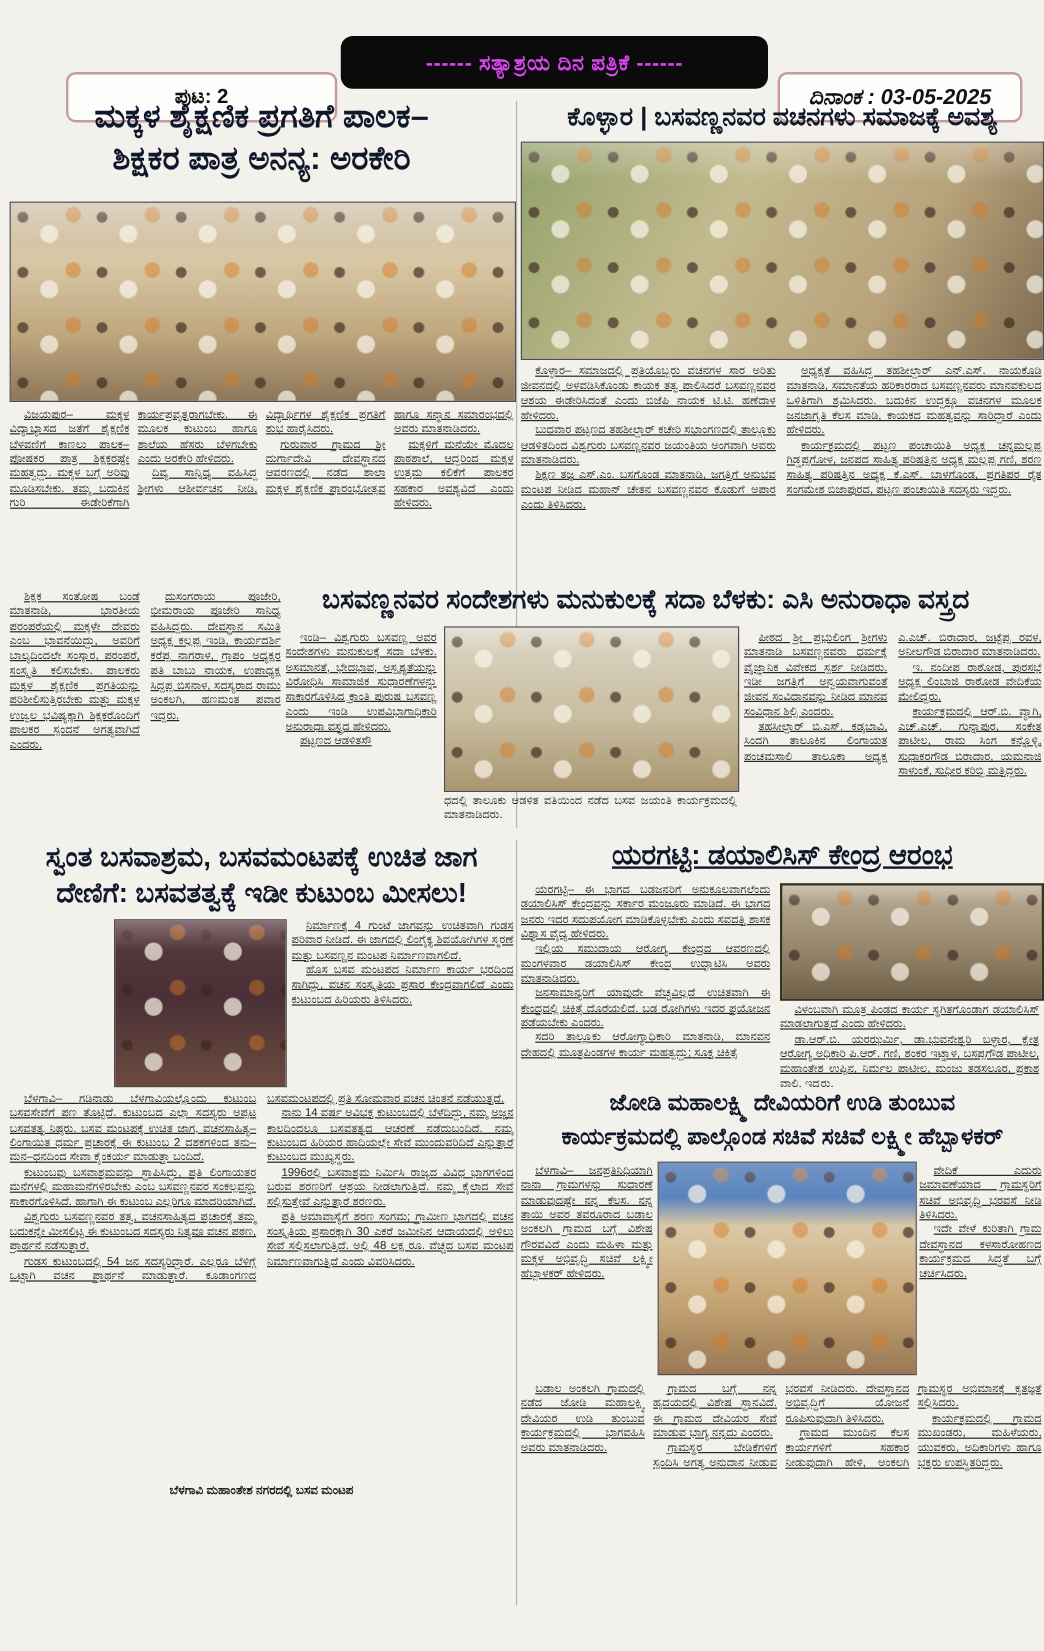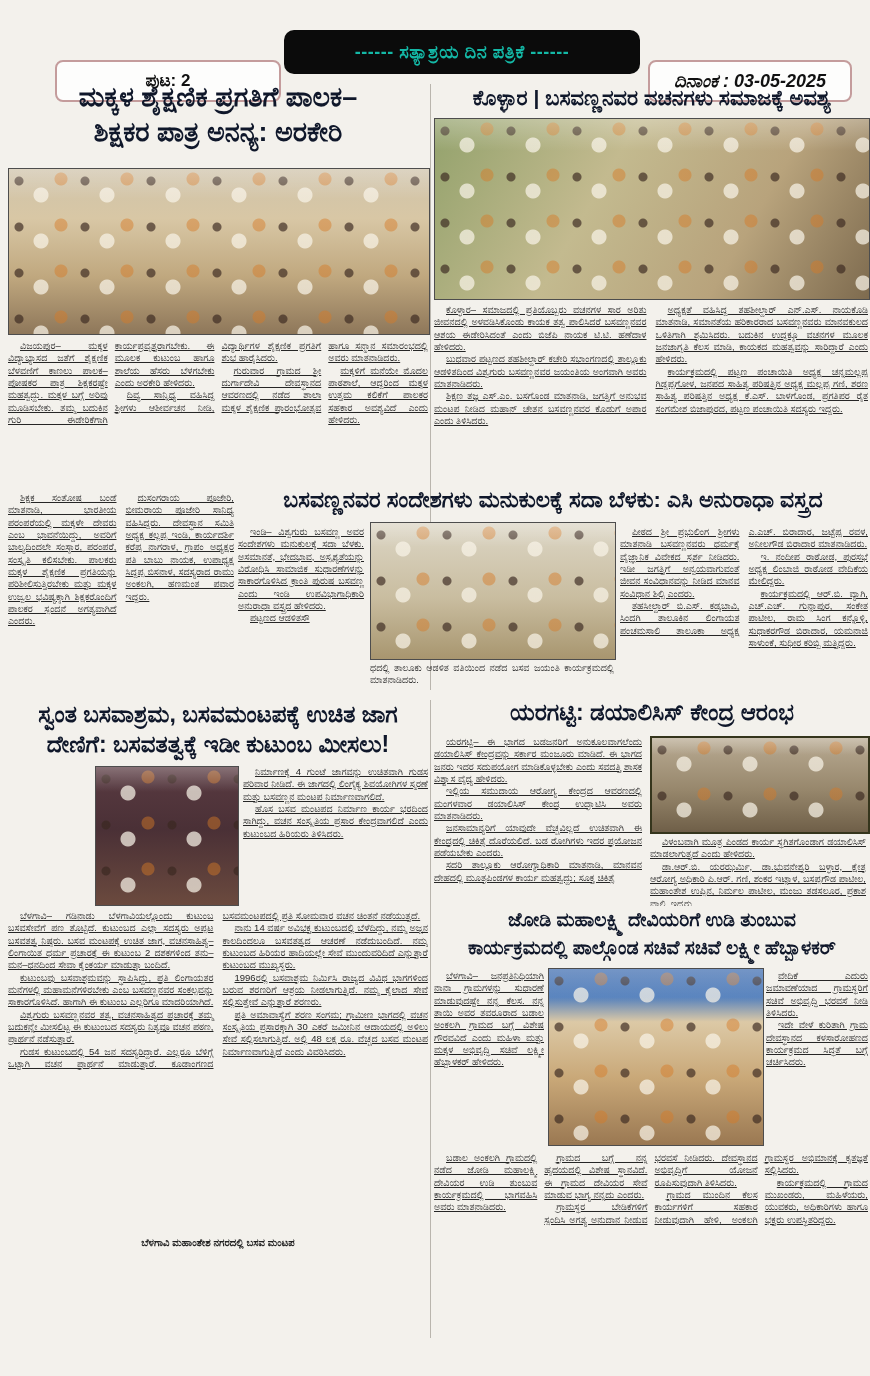--- a/index.html
+++ b/index.html
@@ -3,21 +3,21 @@
 <meta charset="utf-8">
 <style>
   html,body{margin:0;padding:0;background:#e8e6e1;}
   .page{position:relative;width:870px;height:1376px;background:#f3f1ec;
         font-family:"Liberation Sans","DejaVu Sans",sans-serif;color:#1c1c1c;overflow:hidden;}
   .abs{position:absolute;}
   
   .hdr-box{display:flex;align-items:center;justify-content:center;background:#fdfdfc;
            border:2px solid #c49c9c;border-radius:8px;font-weight:700;font-size:17px;color:#111;margin-top:27px;}
   .hdr-center{display:flex;align-items:center;justify-content:center;background:#0b0b0b;
-              border-radius:10px;color:#14b8a6;font-weight:700;font-size:18px;letter-spacing:.5px;}
+              border-radius:10px;color:#d946ef;font-weight:700;font-size:18px;letter-spacing:.5px;}
   .hdr-date{font-style:italic;font-size:18px;font-weight:800;}
   
   .headline{font-weight:800;text-align:center;color:#0f172a;line-height:1.3;}
   .hl-xl{font-size:27px;}
   .hl-l{font-size:21px;}
   .hl-m{font-size:22px;}
   .hl-bl{font-size:23px;}
   .hl-u{font-size:19px;line-height:1.45;}
   
   .body-txt{font-size:9.5px;line-height:1.3;text-align:justify;overflow:hidden;color:#262626;text-decoration:underline;}
@@ -83,21 +83,21 @@
   </div>
   <div class="photo ph-kollara" style="left:434px;top:118px;width:434px;height:180px;"></div>
   <div class="abs body-txt cols-2" style="left:434px;top:304px;width:434px;height:178px;">
     <p>ಕೊಳ್ಳಾರ– ಸಮಾಜದಲ್ಲಿ ಪ್ರತಿಯೊಬ್ಬರು ವಚನಗಳ ಸಾರ ಅರಿತು ಜೀವನದಲ್ಲಿ ಅಳವಡಿಸಿಕೊಂಡು ಕಾಯಕ ತತ್ವ ಪಾಲಿಸಿದರೆ ಬಸವಣ್ಣನವರ ಆಶಯ ಈಡೇರಿಸಿದಂತೆ ಎಂದು ಬಿಜೆಪಿ ನಾಯಕ ಟಿ.ಟಿ. ಹಣೆದಾಳ ಹೇಳಿದರು.</p>
     <p>ಬುಧವಾರ ಪಟ್ಟಣದ ತಹಶೀಲ್ದಾರ್ ಕಚೇರಿ ಸಭಾಂಗಣದಲ್ಲಿ ತಾಲ್ಲೂಕು ಆಡಳಿತದಿಂದ ವಿಶ್ವಗುರು ಬಸವಣ್ಣನವರ ಜಯಂತಿಯ ಅಂಗವಾಗಿ ಅವರು ಮಾತನಾಡಿದರು.</p>
     <p>ಶಿಕ್ಷಣ ತಜ್ಞ ಎಸ್.ಎಂ. ಬಸಗೊಂಡ ಮಾತನಾಡಿ, ಜಗತ್ತಿಗೆ ಅನುಭವ ಮಂಟಪ ನೀಡಿದ ಮಹಾನ್ ಚೇತನ ಬಸವಣ್ಣನವರ ಕೊಡುಗೆ ಅಪಾರ ಎಂದು ತಿಳಿಸಿದರು.</p>
     <p>ಅಧ್ಯಕ್ಷತೆ ವಹಿಸಿದ್ದ ತಹಶೀಲ್ದಾರ್ ಎನ್.ಎಸ್. ನಾಯಕೊಡಿ ಮಾತನಾಡಿ, ಸಮಾನತೆಯ ಹರಿಕಾರರಾದ ಬಸವಣ್ಣನವರು ಮಾನವಕುಲದ ಒಳಿತಿಗಾಗಿ ಶ್ರಮಿಸಿದರು. ಬದುಕಿನ ಉದ್ದಕ್ಕೂ ವಚನಗಳ ಮೂಲಕ ಜನಜಾಗೃತಿ ಕೆಲಸ ಮಾಡಿ, ಕಾಯಕದ ಮಹತ್ವವನ್ನು ಸಾರಿದ್ದಾರೆ ಎಂದು ಹೇಳಿದರು.</p>
     <p>ಕಾರ್ಯಕ್ರಮದಲ್ಲಿ ಪಟ್ಟಣ ಪಂಚಾಯಿತಿ ಅಧ್ಯಕ್ಷ ಚನ್ನಮಲ್ಲಪ್ಪ ಗಿಡ್ಡಪ್ಪಗೋಳ, ಜನಪದ ಸಾಹಿತ್ಯ ಪರಿಷತ್ತಿನ ಅಧ್ಯಕ್ಷ ಮಲ್ಲಪ್ಪ ಗಣಿ, ಶರಣ ಸಾಹಿತ್ಯ ಪರಿಷತ್ತಿನ ಅಧ್ಯಕ್ಷ ಕೆ.ಎಸ್. ಬಾಳಗೊಂಡ, ಪ್ರಗತಿಪರ ರೈತ ಸಂಗಮೇಶ ಬಿಜಾಪುರದ, ಪಟ್ಟಣ ಪಂಚಾಯಿತಿ ಸದಸ್ಯರು ಇದ್ದರು.</p>
   </div>
 
-  <div class="abs headline hl-m" style="left:238px;top:486px;width:630px;">
+  <div class="abs headline hl-m" style="left:223px;top:486px;width:630px;">
     <div>ಬಸವಣ್ಣನವರ ಸಂದೇಶಗಳು ಮನುಕುಲಕ್ಕೆ ಸದಾ ಬೆಳಕು: ಎಸಿ ಅನುರಾಧಾ ವಸ್ತ್ರದ</div>
   </div>
   <div class="abs body-txt" style="left:238px;top:526px;width:126px;height:168px;">
     <p>ಇಂಡಿ– ವಿಶ್ವಗುರು ಬಸವಣ್ಣ ಅವರ ಸಂದೇಶಗಳು ಮನುಕುಲಕ್ಕೆ ಸದಾ ಬೆಳಕು. ಅಸಮಾನತೆ, ಭೇದಭಾವ, ಅಸ್ಪೃಶ್ಯತೆಯನ್ನು ವಿರೋಧಿಸಿ ಸಾಮಾಜಿಕ ಸುಧಾರಣೆಗಳನ್ನು ಸಾಕಾರಗೊಳಿಸಿದ ಕ್ರಾಂತಿ ಪುರುಷ ಬಸವಣ್ಣ ಎಂದು ಇಂಡಿ ಉಪವಿಭಾಗಾಧಿಕಾರಿ ಅನುರಾಧಾ ವಸ್ತ್ರದ ಹೇಳಿದರು.</p>
     <p>ಪಟ್ಟಣದ ಆಡಳಿತಸೌ</p>
   </div>
   <div class="photo ph-indi" style="left:370px;top:522px;width:244px;height:136px;"></div>
   <div class="abs caption" style="left:370px;top:662px;width:244px;height:32px;">
     <span>ಧದಲ್ಲಿ ತಾಲೂಕು ಆಡಳಿತ ವತಿಯಿಂದ ನಡೆದ ಬಸವ ಜಯಂತಿ ಕಾರ್ಯಕ್ರಮದಲ್ಲಿ ಮಾತನಾಡಿದರು.</span>
   </div>
@@ -123,21 +123,21 @@
     <p>ವಿಶ್ವಗುರು ಬಸವಣ್ಣನವರ ತತ್ವ, ವಚನಸಾಹಿತ್ಯದ ಪ್ರಚಾರಕ್ಕೆ ತಮ್ಮ ಬದುಕನ್ನೇ ಮೀಸಲಿಟ್ಟ ಈ ಕುಟುಂಬದ ಸದಸ್ಯರು ನಿತ್ಯವೂ ವಚನ ಪಠಣ, ಪ್ರಾರ್ಥನೆ ನಡೆಸುತ್ತಾರೆ.</p>
     <p>ಗುಡಸ ಕುಟುಂಬದಲ್ಲಿ 54 ಜನ ಸದಸ್ಯರಿದ್ದಾರೆ. ಎಲ್ಲರೂ ಬೆಳಿಗ್ಗೆ ಒಟ್ಟಾಗಿ ವಚನ ಪ್ರಾರ್ಥನೆ ಮಾಡುತ್ತಾರೆ. ಕೂಡಾಂಗಣದ ಬಸವಮಂಟಪದಲ್ಲಿ ಪ್ರತಿ ಸೋಮವಾರ ವಚನ ಚಿಂತನೆ ನಡೆಯುತ್ತದೆ.</p>
     <p>ನಾನು 14 ವರ್ಷ ಅವಿಭಕ್ತ ಕುಟುಂಬದಲ್ಲಿ ಬೆಳೆದಿದ್ದು, ನಮ್ಮ ಅಜ್ಜನ ಕಾಲದಿಂದಲೂ ಬಸವತತ್ವದ ಆಚರಣೆ ನಡೆದುಬಂದಿದೆ. ನಮ್ಮ ಕುಟುಂಬದ ಹಿರಿಯರ ಹಾದಿಯಲ್ಲೇ ಸೇವೆ ಮುಂದುವರಿದಿದೆ ಎನ್ನುತ್ತಾರೆ ಕುಟುಂಬದ ಮುಖ್ಯಸ್ಥರು.</p>
     <p>1996ರಲ್ಲಿ ಬಸವಾಶ್ರಮ ನಿರ್ಮಿಸಿ ರಾಜ್ಯದ ವಿವಿಧ ಭಾಗಗಳಿಂದ ಬರುವ ಶರಣರಿಗೆ ಆಶ್ರಯ ನೀಡಲಾಗುತ್ತಿದೆ. ನಮ್ಮ ಕೈಲಾದ ಸೇವೆ ಸಲ್ಲಿಸುತ್ತೇವೆ ಎನ್ನುತ್ತಾರೆ ಶರಣರು.</p>
     <p>ಪ್ರತಿ ಅಮಾವಾಸ್ಯೆಗೆ ಶರಣ ಸಂಗಮ; ಗ್ರಾಮೀಣ ಭಾಗದಲ್ಲಿ ವಚನ ಸಂಸ್ಕೃತಿಯ ಪ್ರಸಾರಕ್ಕಾಗಿ 30 ಎಕರೆ ಜಮೀನಿನ ಆದಾಯದಲ್ಲಿ ಅಳಿಲು ಸೇವೆ ಸಲ್ಲಿಸಲಾಗುತ್ತಿದೆ. ಅಲ್ಲಿ 48 ಲಕ್ಷ ರೂ. ವೆಚ್ಚದ ಬಸವ ಮಂಟಪ ನಿರ್ಮಾಣವಾಗುತ್ತಿದೆ ಎಂದು ವಿವರಿಸಿದರು.</p>
   </div>
   <div class="abs lastline" style="left:8px;top:1237px;width:420px;">
     <span>ಬೆಳಗಾವಿ ಮಹಾಂತೇಶ ನಗರದಲ್ಲಿ ಬಸವ ಮಂಟಪ</span>
   </div>
 
-  <div class="abs headline hl-bl" style="left:436px;top:698px;width:432px;">
+  <div class="abs headline hl-bl" style="left:436px;top:698px;width:432px;text-decoration:underline;">
     <div>ಯರಗಟ್ಟಿ: ಡಯಾಲಿಸಿಸ್ ಕೇಂದ್ರ ಆರಂಭ</div>
   </div>
   <div class="abs body-txt" style="left:434px;top:736px;width:208px;height:170px;">
     <p>ಯರಗಟ್ಟಿ– ಈ ಭಾಗದ ಬಡಜನರಿಗೆ ಅನುಕೂಲವಾಗಲೆಂದು ಡಯಾಲಿಸಿಸ್ ಕೇಂದ್ರವನ್ನು ಸರ್ಕಾರ ಮಂಜೂರು ಮಾಡಿದೆ. ಈ ಭಾಗದ ಜನರು ಇದರ ಸದುಪಯೋಗ ಮಾಡಿಕೊಳ್ಳಬೇಕು ಎಂದು ಸವದತ್ತಿ ಶಾಸಕ ವಿಶ್ವಾಸ ವೈದ್ಯ ಹೇಳಿದರು.</p>
     <p>ಇಲ್ಲಿಯ ಸಮುದಾಯ ಆರೋಗ್ಯ ಕೇಂದ್ರದ ಆವರಣದಲ್ಲಿ ಮಂಗಳವಾರ ಡಯಾಲಿಸಿಸ್ ಕೇಂದ್ರ ಉದ್ಘಾಟಿಸಿ ಅವರು ಮಾತನಾಡಿದರು.</p>
     <p>ಜನಸಾಮಾನ್ಯರಿಗೆ ಯಾವುದೇ ವೆಚ್ಚವಿಲ್ಲದೆ ಉಚಿತವಾಗಿ ಈ ಕೇಂದ್ರದಲ್ಲಿ ಚಿಕಿತ್ಸೆ ದೊರೆಯಲಿದೆ. ಬಡ ರೋಗಿಗಳು ಇದರ ಪ್ರಯೋಜನ ಪಡೆಯಬೇಕು ಎಂದರು.</p>
     <p>ಸದರಿ ತಾಲ್ಲೂಕು ಆರೋಗ್ಯಾಧಿಕಾರಿ ಮಾತನಾಡಿ, ಮಾನವನ ದೇಹದಲ್ಲಿ ಮೂತ್ರಪಿಂಡಗಳ ಕಾರ್ಯ ಮಹತ್ವದ್ದು; ಸೂಕ್ತ ಚಿಕಿತ್ಸೆ</p>
   </div>
   <div class="photo ph-dialysis" style="left:650px;top:736px;width:216px;height:94px;"></div>
   <div class="abs body-txt" style="left:650px;top:836px;width:216px;height:70px;">

